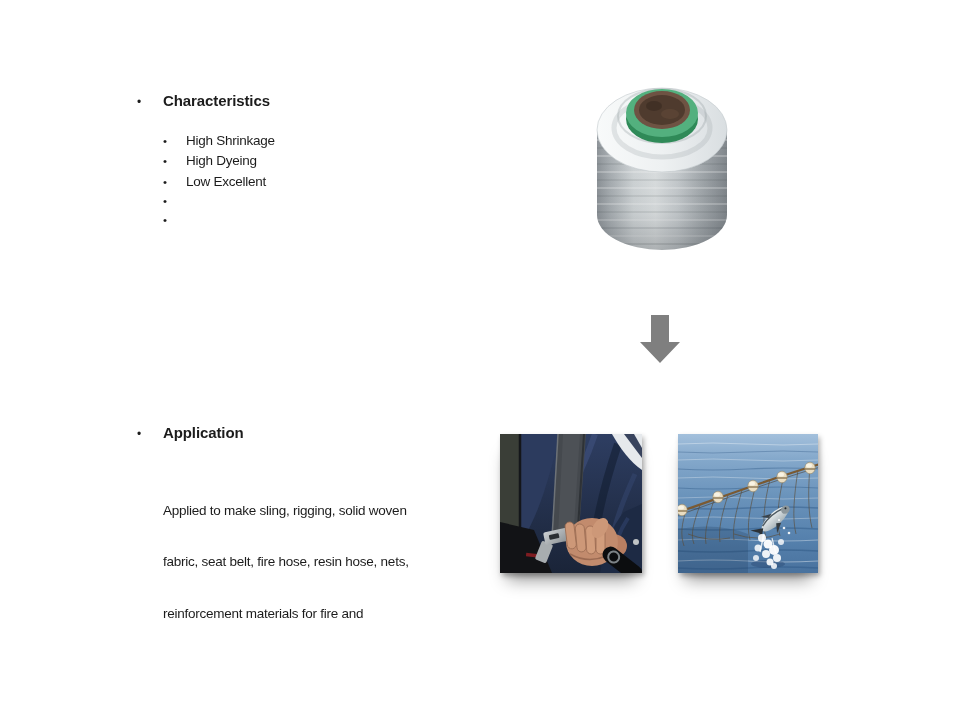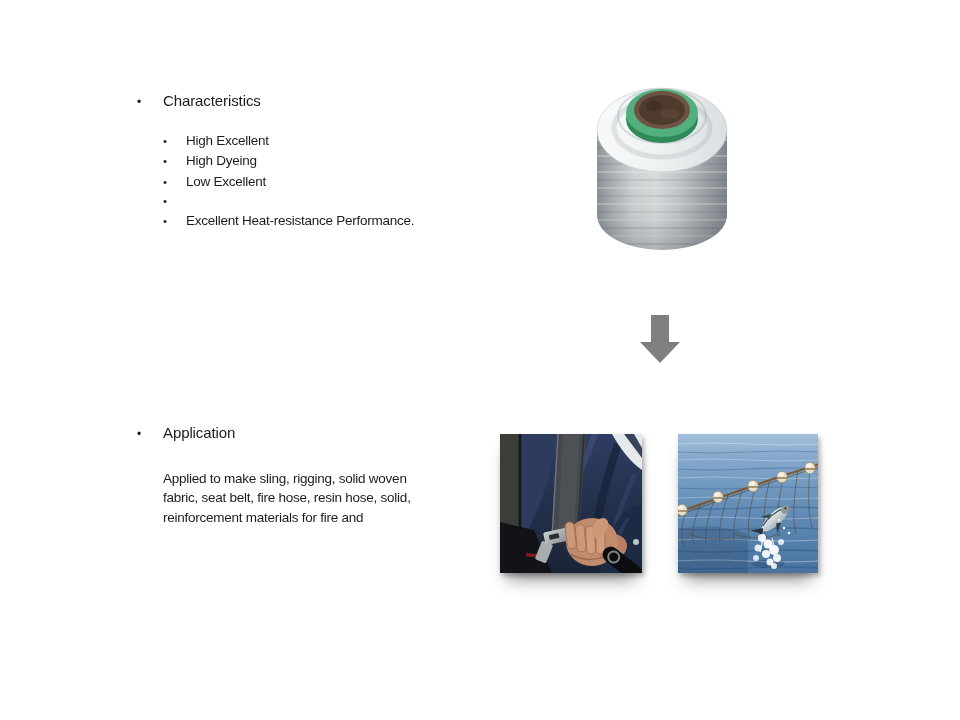--- a/index.html
+++ b/index.html
@@ -5,27 +5,27 @@
   html,body{margin:0;padding:0;background:#ffffff;}
   .slide{
     position:relative;width:960px;height:720px;overflow:hidden;
     background:#ffffff;color:#1c1c1c;
     font-family:"Liberation Sans",sans-serif;
   }
   .abs{position:absolute;}
   
   .trow{display:flex;align-items:baseline;}
   .trow .b{width:26px;font-size:12px;}
-  .trow .t{font-size:15px;font-weight:normal;letter-spacing:-0.1px;}
+  .trow .t{font-size:15px;font-weight:bold;letter-spacing:-0.1px;}
   
   .list .li{display:flex;align-items:baseline;line-height:19.3px;}
   .list .b{width:23px;font-size:11.5px;}
   .list .t{font-size:13.5px;letter-spacing:-0.25px;}
   
-  .para .pl{font-size:13.5px;line-height:19.4px;letter-spacing:-0.25px;white-space:nowrap;}
+  .para .pl{font-size:13.5px;line-height:19.4px;letter-spacing:-0.25px;white-space:nowrap;margin-top:32px;}
   
   .photo{
     position:absolute;
     box-shadow:2px 3px 5px rgba(0,0,0,.30), 0 14px 16px -7px rgba(0,0,0,.40);
     background:#fff;
   }
   svg{display:block;}
 </style>
 </head>
 <body>
@@ -33,36 +33,35 @@
 <div class="slide">
 
   <div class="abs trow" style="left:137px;top:92px;">
     <span class="b">•</span>
     <span class="t">Characteristics</span>
   </div>
 
   <div class="abs list" style="left:163px;top:131px;">
     <div class="li">
       <span class="b">•</span>
-      <span class="t">High Excellent</span>
+      <span class="t">High Shrinkage</span>
     </div>
     <div class="li">
       <span class="b">•</span>
       <span class="t">High Dyeing</span>
     </div>
     <div class="li">
       <span class="b">•</span>
       <span class="t">Low Excellent</span>
     </div>
     <div class="li">
       <span class="b">•</span>
     </div>
     <div class="li">
       <span class="b">•</span>
-      <span class="t">Excellent Heat-resistance Performance.</span>
     </div>
   </div>
 
   <svg class="abs" style="left:590px;top:78px;" width="148" height="178" viewBox="0 0 148 178">
     <defs>
       <linearGradient id="bodyGrad" x1="0" y1="0" x2="1" y2="0">
         <stop offset="0" stop-color="#8f959a"></stop>
         <stop offset="0.10" stop-color="#aab0b4"></stop>
         <stop offset="0.28" stop-color="#d3d8da"></stop>
         <stop offset="0.45" stop-color="#dfe3e4"></stop>
@@ -124,21 +123,21 @@
     <polygon points="13,3 31,3 31,30 42,30 22,51 2,30 13,30" fill="#7f7f7f"></polygon>
   </svg>
 
   <div class="abs trow" style="left:137px;top:424px;">
     <span class="b">•</span>
     <span class="t">Application</span>
   </div>
 
   <div class="abs para" style="left:163px;top:469px;">
     <div class="pl">Applied to make sling, rigging, solid woven</div>
-    <div class="pl">fabric, seat belt, fire hose, resin hose, solid,</div>
+    <div class="pl">fabric, seat belt, fire hose, resin hose, nets,</div>
     <div class="pl">reinforcement materials for fire and</div>
   </div>
 
   <div class="photo" style="left:500px;top:434px;width:142px;height:139px;">
     <svg width="142" height="139" viewBox="0 0 142 139">
       <defs>
         <linearGradient id="jk" x1="0" y1="0" x2="0" y2="1">
           <stop offset="0" stop-color="#2e3e62"></stop>
           <stop offset="1" stop-color="#1a2438"></stop>
         </linearGradient>

